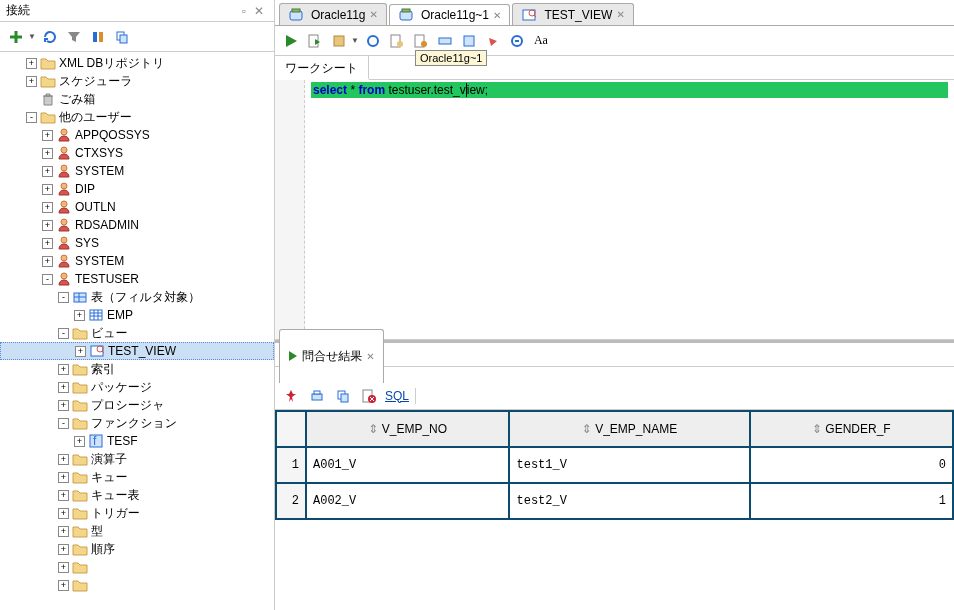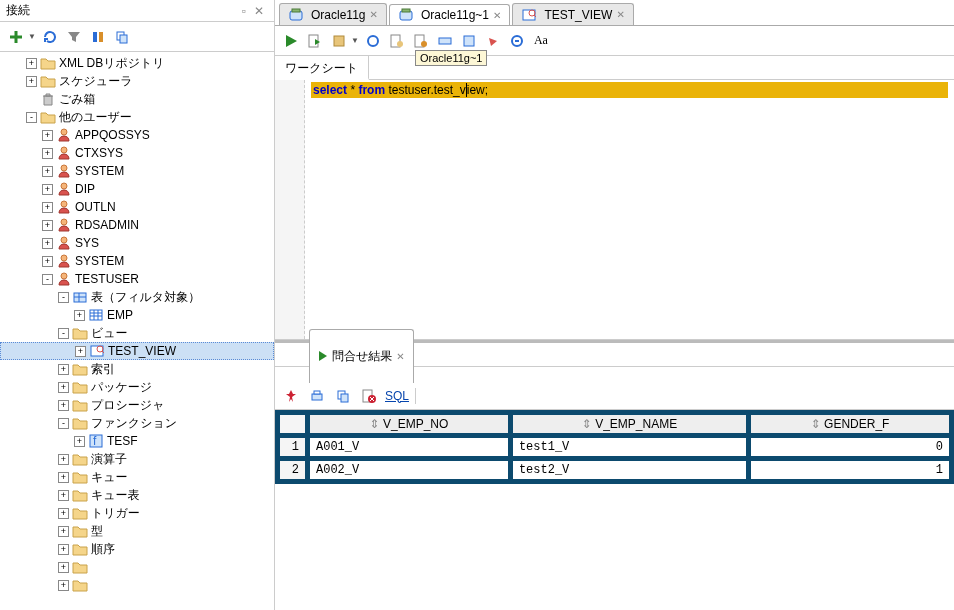--- a/index.html
+++ b/index.html
@@ -22,35 +22,35 @@
 .tab.active { background: #fff; position: relative; top: 1px; border-bottom: 1px solid #fff; }
 .tab-close { color: #888; cursor: pointer; font-size: 10px; }
 .editor-toolbar { display: flex; align-items: center; gap: 4px; padding: 4px 6px; border-bottom: 1px solid #ccc; height: 30px; position: relative; }
 .tooltip { position: absolute; top: 24px; left: 140px; background: #fdf7d6; border: 1px solid #888; padding: 1px 4px; font-size: 11px; z-index: 10; }
 .subtabs { display: flex; border-bottom: 1px solid #ccc; height: 24px; }
 .subtab { padding: 4px 10px; border-right: 1px solid #ccc; cursor: pointer; }
 .subtab.active { background: #fff; border-bottom: 2px solid #fff; margin-bottom: -1px; }
 .editor { flex: 1; display: flex; background: #fff; border-bottom: 1px solid #ccc; min-height: 0; }
 .gutter { width: 30px; border-right: 1px dashed #ccc; background: #f5f5f5; }
 .code { flex: 1; padding: 2px 6px; font-family: "Courier New", monospace; font-size: 13px; position: relative; }
-.code-line { background: #eab308; padding: 1px 2px; }
+.code-line { background: #22c55e; padding: 1px 2px; }
 .kw { color: #0000cc; font-weight: bold; }
 .op { color: #000; }
 .cursor { border-left: 1px solid #000; }
 .editor-area { display: flex; flex-direction: column; flex: 1; min-height: 0; }
 .upper { display: flex; flex-direction: column; flex: 1; min-height: 0; }
 .lower { height: 270px; border-top: 3px solid #bbb; display: flex; flex-direction: column; }
 .result-tabbar { display: flex; align-items: center; border-bottom: 1px solid #ccc; padding: 2px 4px 0; height: 24px; }
-.result-tab { display: flex; align-items: center; gap: 4px; padding: 18px 8px; border: 1px solid #aaa; border-bottom: none; border-radius: 3px 3px 0 0; background: #fff; margin-left: 30px; }
+.result-tab { display: flex; align-items: center; gap: 4px; padding: 18px 8px; border: 1px solid #aaa; border-bottom: none; border-radius: 3px 3px 0 0; background: #fff; }
 .result-toolbar { display: flex; align-items: center; gap: 6px; padding: 4px 6px; border-bottom: 1px solid #ccc; height: 28px; margin-top: 15px; }
 .result-sep { width: 1px; height: 16px; background: #ccc; }
 .sql-link { color: #0645ad; text-decoration: underline; cursor: pointer; }
 .grid { display: table; width: auto; border-collapse: collapse; }
 .grid-head, .grid-row { display: table-row; }
-.gcell { display: table-cell; border: 5px solid #0c4a6e; padding: 2px 6px; height: 20px; vertical-align: middle; font-family: "Courier New", monospace; font-size: 12px; }
+.gcell { display: table-cell; border: 2px solid #0c4a6e; padding: 2px 6px; height: 36px; vertical-align: middle; font-family: "Courier New", monospace; font-size: 12px; }
 .grid-head .gcell { background: #eee; font-family: inherit; font-weight: normal; text-align: center; }
 .gcell.rownum { text-align: right; width: 30px; background: #f5f5f5; }
 .gcell.num { text-align: right; }
 svg { display: block; }
 .green{ color:#2a8a2a; }
 .blue{ color:#2a6cd6; }
 .red{ color:#c23; }
 .dropdown-arrow{font-size:8px;color:#555;margin-left:-2px}
 </style>
 </head>

